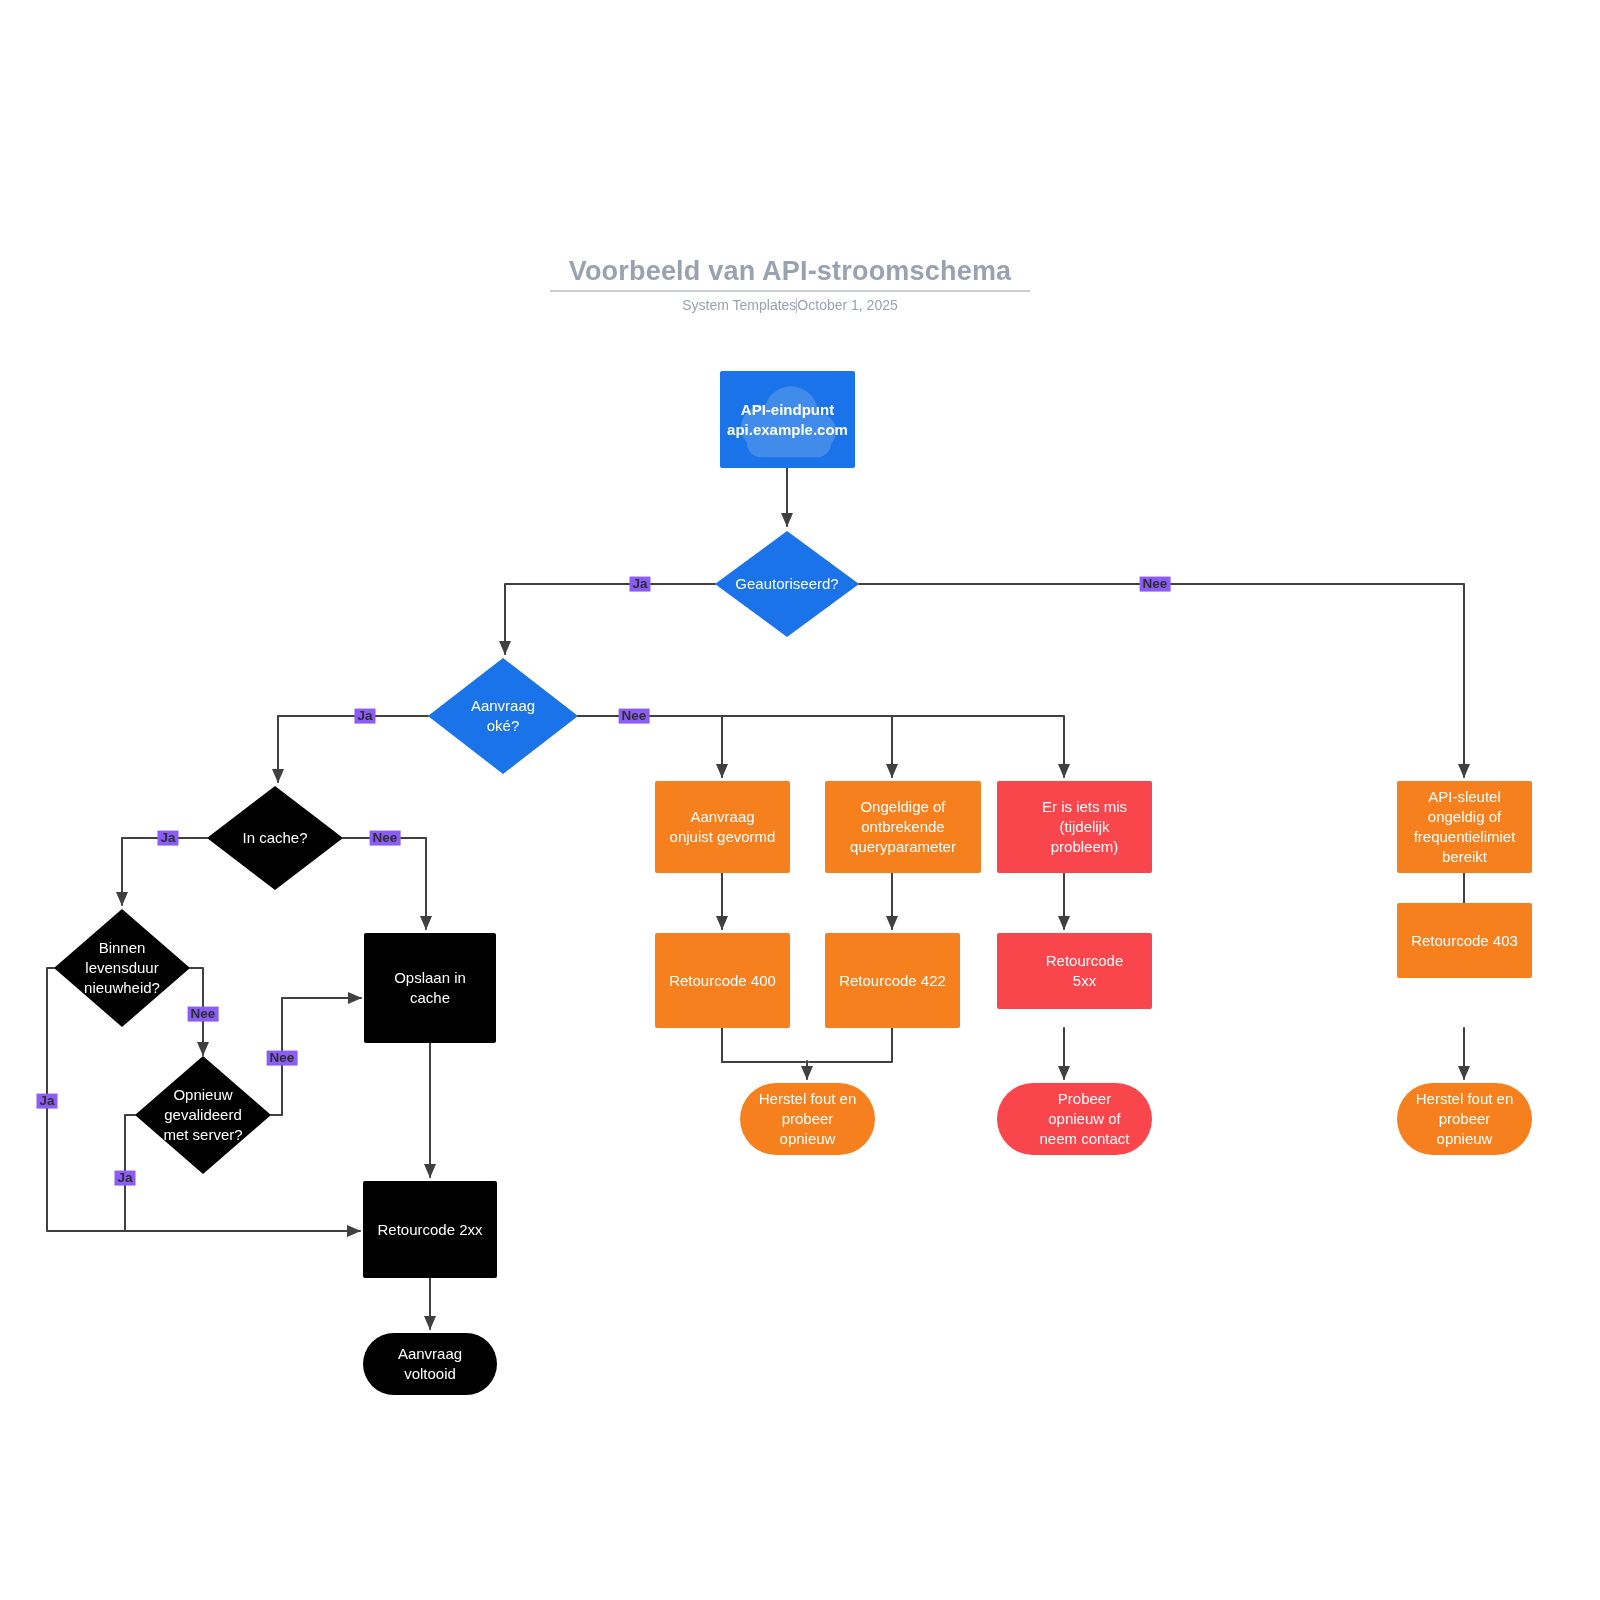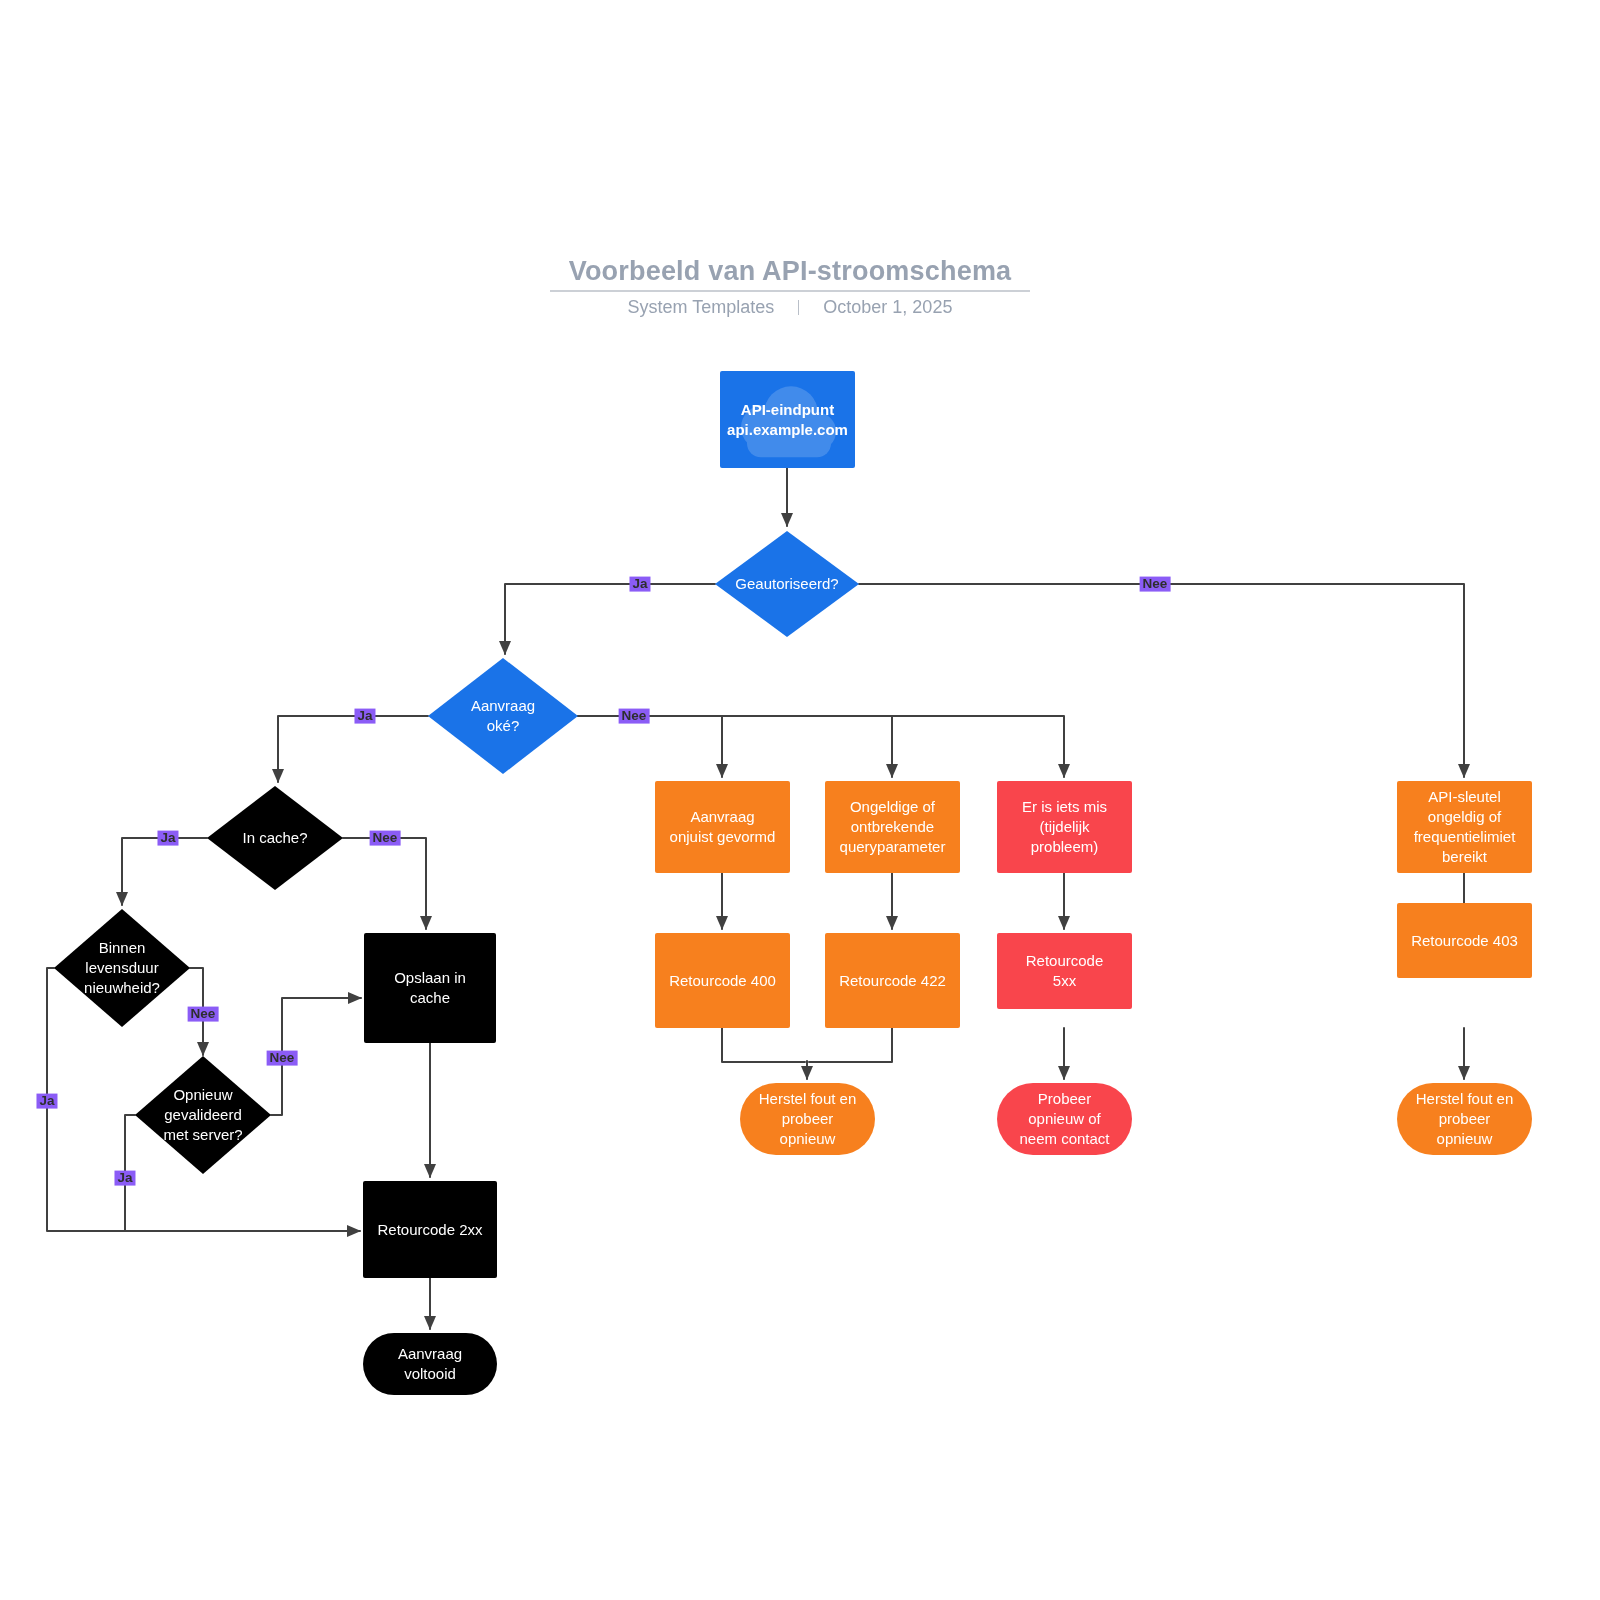--- a/index.html
+++ b/index.html
@@ -4,32 +4,32 @@
 <style>
   html,body{margin:0;padding:0;background:#ffffff;}
   body{width:1600px;height:1600px;font-family:"Liberation Sans",sans-serif;}
   #canvas{position:relative;width:1600px;height:1600px;background:#ffffff;overflow:hidden;margin-top:48px;}
   #edges{position:absolute;left:0;top:0;width:1600px;height:1600px;}
 
   .title{position:absolute;left:0;top:208px;width:1580px;text-align:center;
          font-size:27px;font-weight:bold;color:#98a2b1;letter-spacing:.2px;}
   .title-rule{position:absolute;left:550px;top:242px;width:480px;height:2px;background:#ccd0d6;}
   .subtitle{position:absolute;left:0;top:249px;width:1580px;display:flex;justify-content:center;
-            align-items:center;gap:24px;font-size:18px;color:#98a2b1;}
+            align-items:center;gap:0;font-size:14px;color:#98a2b1;}
   .subtitle .vbar{width:1px;height:15px;background:#b9bfc8;}
 
   .node{position:absolute;display:flex;align-items:center;justify-content:center;
         text-align:center;color:#ffffff;font-size:15px;line-height:1.32;white-space:pre-line;}
   .rect{border-radius:2px;}
   .pill{border-radius:36px;}
   .diamond{clip-path:polygon(50% 0,100% 50%,50% 100%,0 50%);}
   .blue{background:#1a73e8;}
   .green{background:#000000;}
   .orange{background:#f7801e;}
-  .red{background:#f9454c;}
+  .red{background:#f9454c;padding-left:20px;}
   .endpoint-label{position:relative;z-index:2;font-weight:bold;white-space:pre-line;}
   .cloud{position:absolute;left:50%;top:50%;transform:translate(-50%,-46%);z-index:1;}
 
   .elabel{position:absolute;transform:translate(-50%,-50%);font-size:13.5px;font-weight:bold;
           color:#2e2e2e;background:#8b5cf6;padding:0 3px;line-height:1.1;z-index:3;}
 </style>
 </head>
 <body>
 
 <div id="canvas">
@@ -121,21 +121,21 @@
   <div class="node rect green" style="left:363px;top:1133px;width:134px;height:97px">Retourcode 2xx</div>
 
   <div class="node pill green" style="left:363px;top:1285px;width:134px;height:62px">Aanvraag
 voltooid</div>
 
   <div class="node rect orange" style="left:655px;top:733px;width:135px;height:92px">Aanvraag
 onjuist gevormd</div>
 
   <div class="node rect orange" style="left:655px;top:885px;width:135px;height:95px">Retourcode 400</div>
 
-  <div class="node rect orange" style="left:825px;top:733px;width:135px;height:92px">Ongeldige of
+  <div class="node rect orange" style="left:825px;top:733px;width:156px;height:92px">Ongeldige of
 ontbrekende
 queryparameter</div>
 
   <div class="node rect orange" style="left:825px;top:885px;width:135px;height:95px">Retourcode 422</div>
 
   <div class="node rect red" style="left:997px;top:733px;width:135px;height:92px">Er is iets mis
 (tijdelijk
 probleem)</div>
 
   <div class="node rect red" style="left:997px;top:885px;width:135px;height:76px">Retourcode

